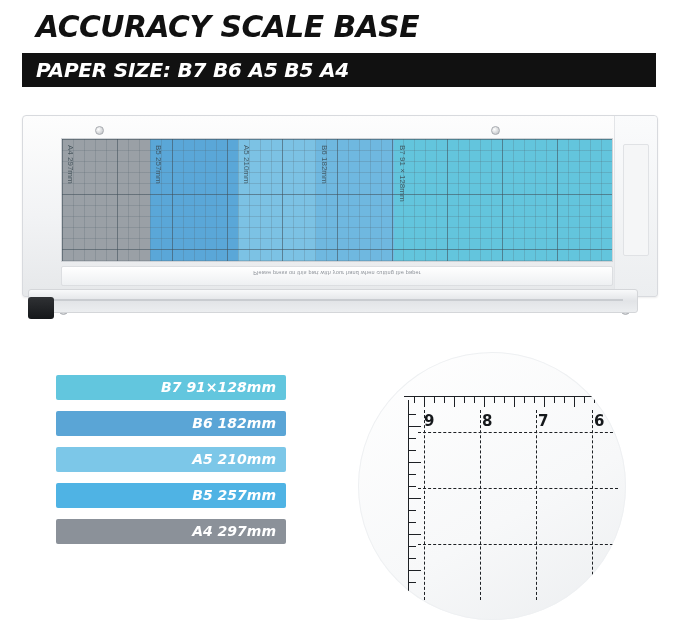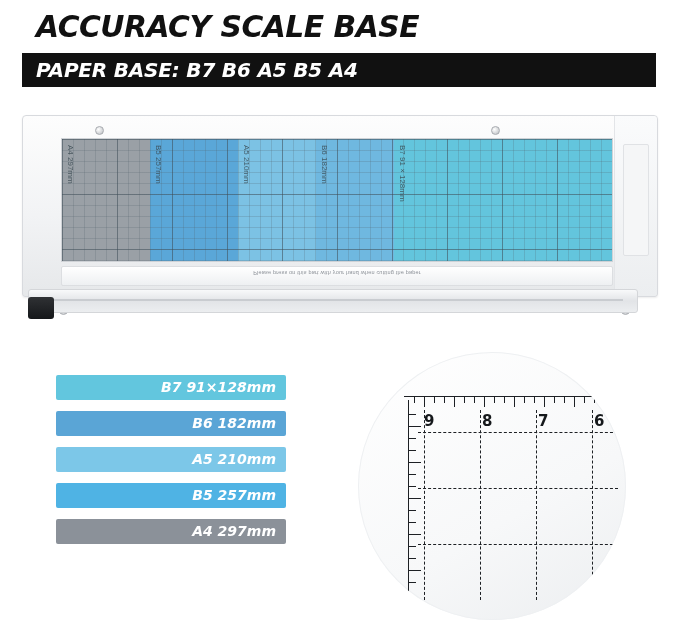--- a/index.html
+++ b/index.html
@@ -258,21 +258,21 @@
     font-weight: bold;
     color: #15181b;
     font-family: "DejaVu Sans", sans-serif;
   }
 </style>
 </head>
 <body>
 
 <div class="title">ACCURACY SCALE BASE</div>
 <div class="subtitle-bar"></div>
-<div class="subtitle-text">PAPER BASE: B7 B6 A5 B5 A4</div>
+<div class="subtitle-text">PAPER SIZE: B7 B6 A5 B5 A4</div>
 
 <div class="trimmer">
   <div class="trimmer-body">
     <div class="screw top-dot-l"></div>
     <div class="screw top-dot-r"></div>
     <div class="trimmer-right-panel">
       <div class="trimmer-right-inner"></div>
     </div>
 
     <div class="grid-area">

